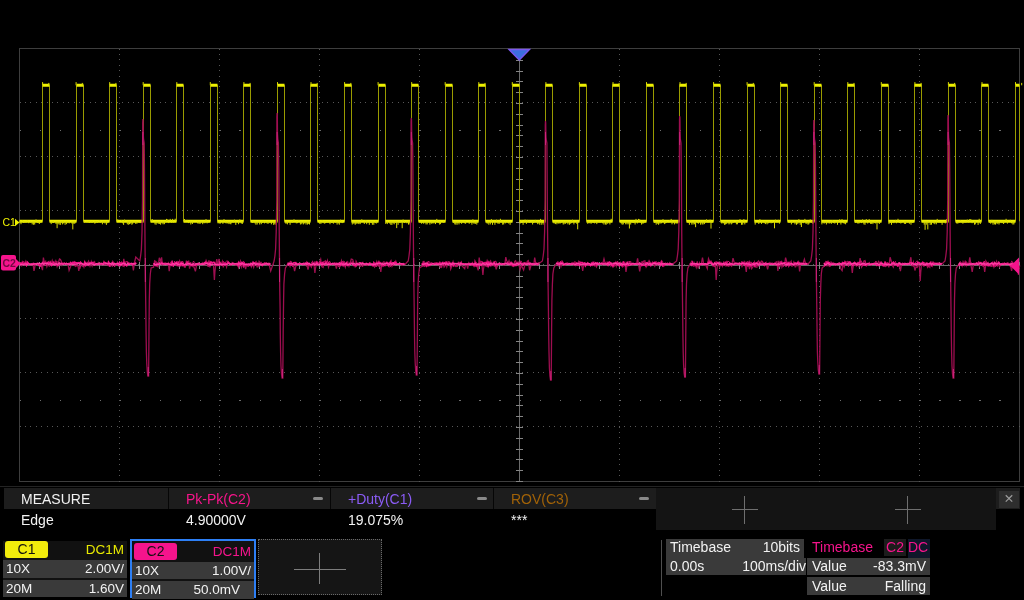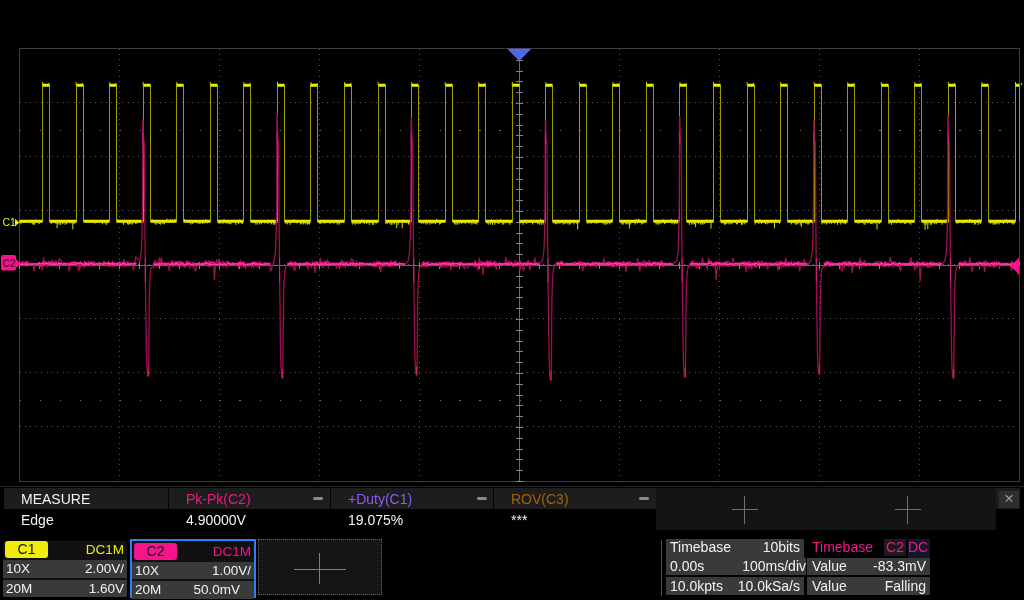--- a/index.html
+++ b/index.html
@@ -97,24 +97,20 @@
 
 <div class="abs" style="left:666px;top:539px;width:138px;height:57px;font-size:14px;color:#f2f2f2">
   <div class="abs" style="left:0;top:0;width:138px;height:27px;background:#3a3a3a;line-height:16.5px">
     <span style="position:absolute;left:4px">Timebase</span>
       <span style="position:absolute;right:4px">10bits</span>
     </div>
   <div class="abs" style="left:0;top:18.5px;width:140px;height:17.5px;background:#3a3a3a;line-height:17.5px">
     <span style="position:absolute;left:4px">0.00s</span>
       <span style="position:absolute;right:0">100ms/div</span>
     </div>
-  <div class="abs" style="left:0;top:37.5px;width:138px;height:18px;background:#3a3a3a;line-height:18px">
-    <span style="position:absolute;left:4px">10.0kpts</span>
-      <span style="position:absolute;right:4px">10.0kSa/s</span>
-    </div>
 </div>
 
 <div class="abs" style="left:807px;top:539px;width:123px;height:57px;font-size:14px;color:#f2f2f2">
   <div class="abs" style="left:0;top:0;width:123px;height:16.5px;line-height:16.5px">
     <span style="position:absolute;left:5px;color:#f5148c">Timebase</span>
     <span style="position:absolute;left:77px;width:22px;height:16.5px;background:#1c1c1c;color:#f5148c;text-align:center">C2</span>
     <span style="position:absolute;left:101px;width:22px;height:25px;background:#0f172a;color:#f5148c;text-align:left">DC</span>
     </div>
   <div class="abs" style="left:0;top:18.5px;width:123px;height:17.5px;background:#3a3a3a;line-height:17.5px">
     <span style="position:absolute;left:5px">Value</span>

